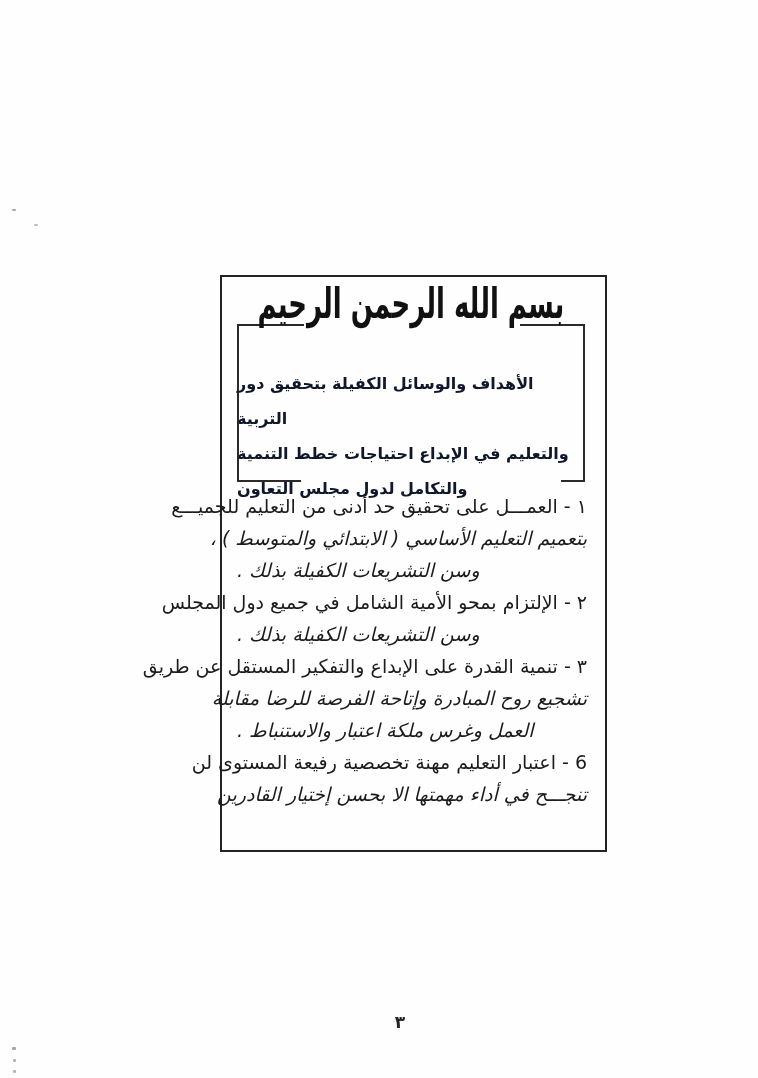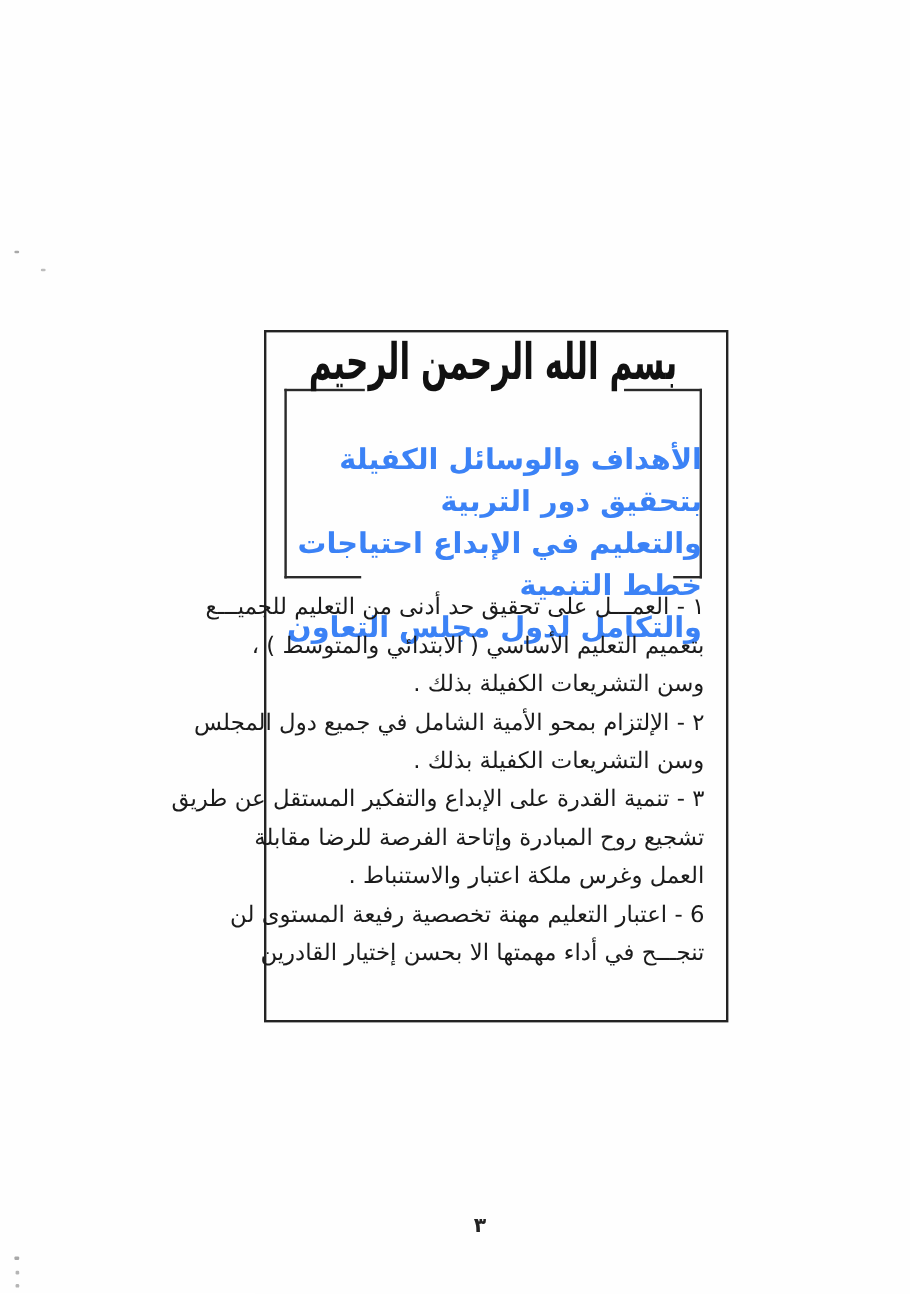--- a/index.html
+++ b/index.html
@@ -62,40 +62,40 @@
     transform-origin: 50% 78%;
     color: #111;
   }
 
   .doc-title {
     position: absolute;
     left: 0;
     right: 0;
     top: 42px;
     direction: rtl;
-    text-align: right;
+    text-align: left;
     font-weight: bold;
-    font-size: 24px;
+    font-size: 16px;
     line-height: 35px;
-    color: #3b82f6;
+    color: #0f172a;
   }
 
   .objectives {
     position: absolute;
     left: 15px;
     top: 213px;
     width: 350px;
     direction: rtl;
     font-size: 19px;
     line-height: 32px;
     color: #1b1b1b;
   }
   .ln { white-space: nowrap; }
   .ln.first { text-align: center; }
-  .ln.cont  { text-align: right; }
+  .ln.cont  { text-align: left; font-style: italic; }
 
   .page-number {
     position: absolute;
     left: 385px;
     top: 1012px;
     width: 30px;
     text-align: center;
     direction: rtl;
     font-size: 17px;
     font-weight: bold;

